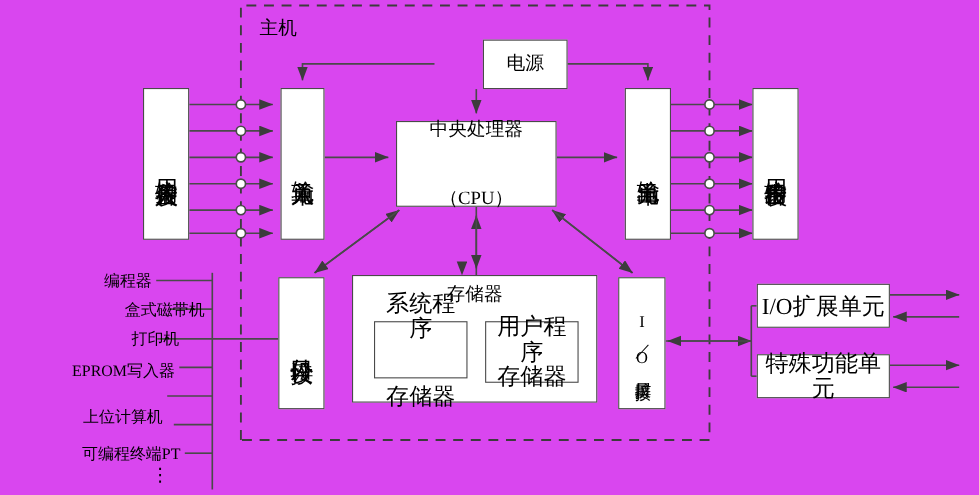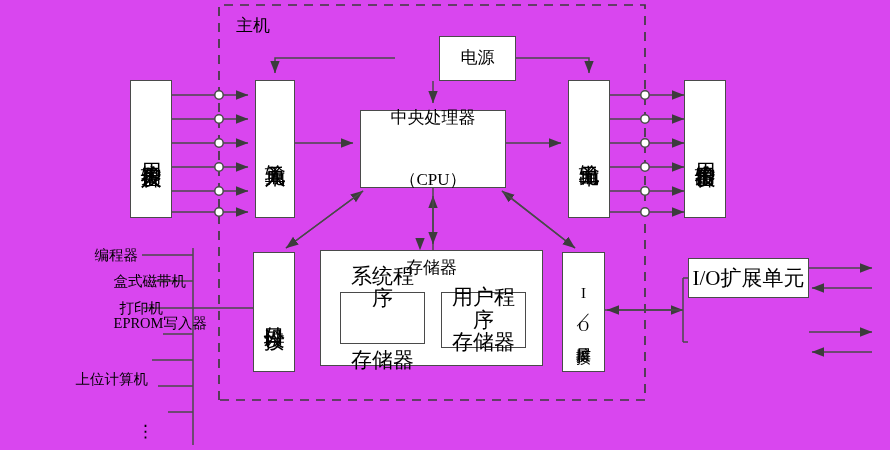--- a/index.html
+++ b/index.html
@@ -172,21 +172,23 @@
 
   <div class="box f16" style="left:441px; top:292px; width:85px; height:56px; flex-direction:column;">
     <span>用户程序</span>
     <span>存储器</span>
   </div>
 
   <div class="box vert f15" style="left:562px; top:252px; width:43px; height:120px;">I／O扩展接口</div>
 
   <div class="box f16" style="left:688px; top:258px; width:121px; height:40px;">I/O扩展单元</div>
 
+  <div class="box f16" style="left:688px; top:322px; width:121px; height:40px;">特殊功能单元</div>
 
   <div class="list-label" style="left:0px; top:246px; width:138px;">编程器</div>
   <div class="list-label" style="left:0px; top:272px; width:150px;padding-left:36px;">盒式磁带机</div>
   <div class="list-label" style="left:0px; top:299px; width:139px;padding-left:24px;">打印机</div>
-  <div class="list-label" style="left:0px; top:314px; width:159px;margin-left:48px;">EPROM写入器</div>
+  <div class="list-label" style="left:0px; top:328px; width:159px;">EPROM写入器</div>
   <div class="list-label" style="left:0px; top:370px; width:148px;">上位计算机</div>
+  <div class="list-label" style="left:0px; top:403px; width:164px;">可编程终端PT</div>
   <div class="list-label" style="left:0px; top:421px; width:155px; font-size:17px; letter-spacing:1px;">⋮</div>
 
 </div>
 
 </body></html>

